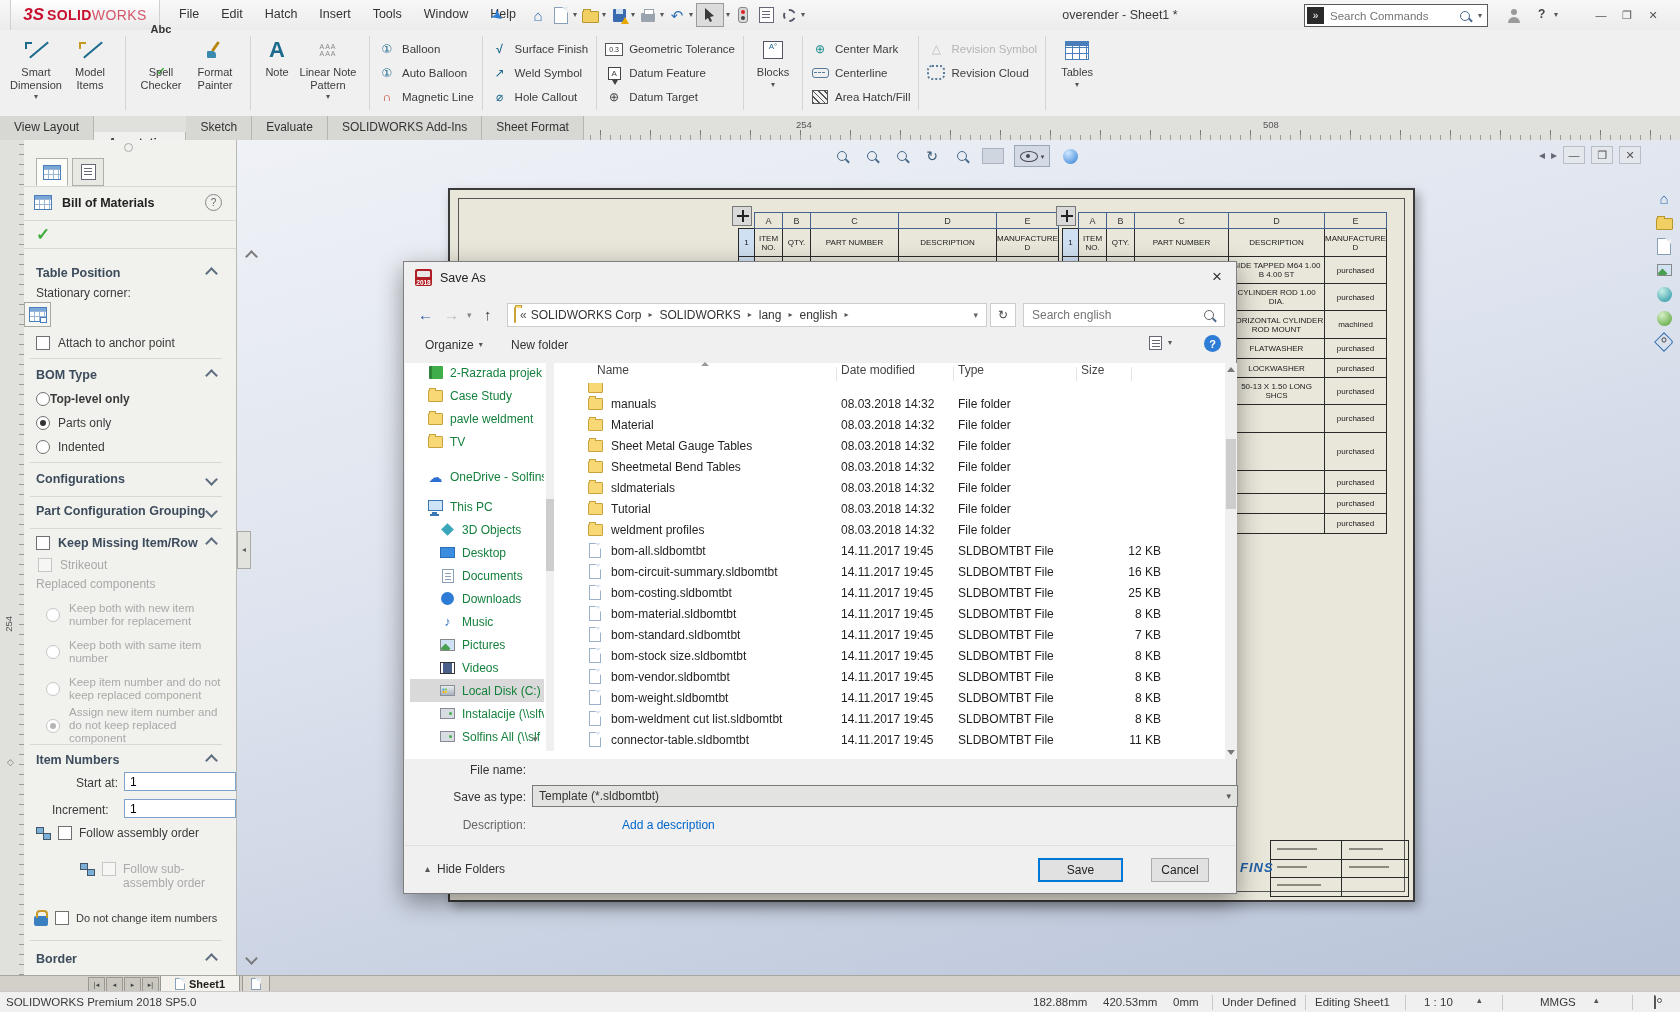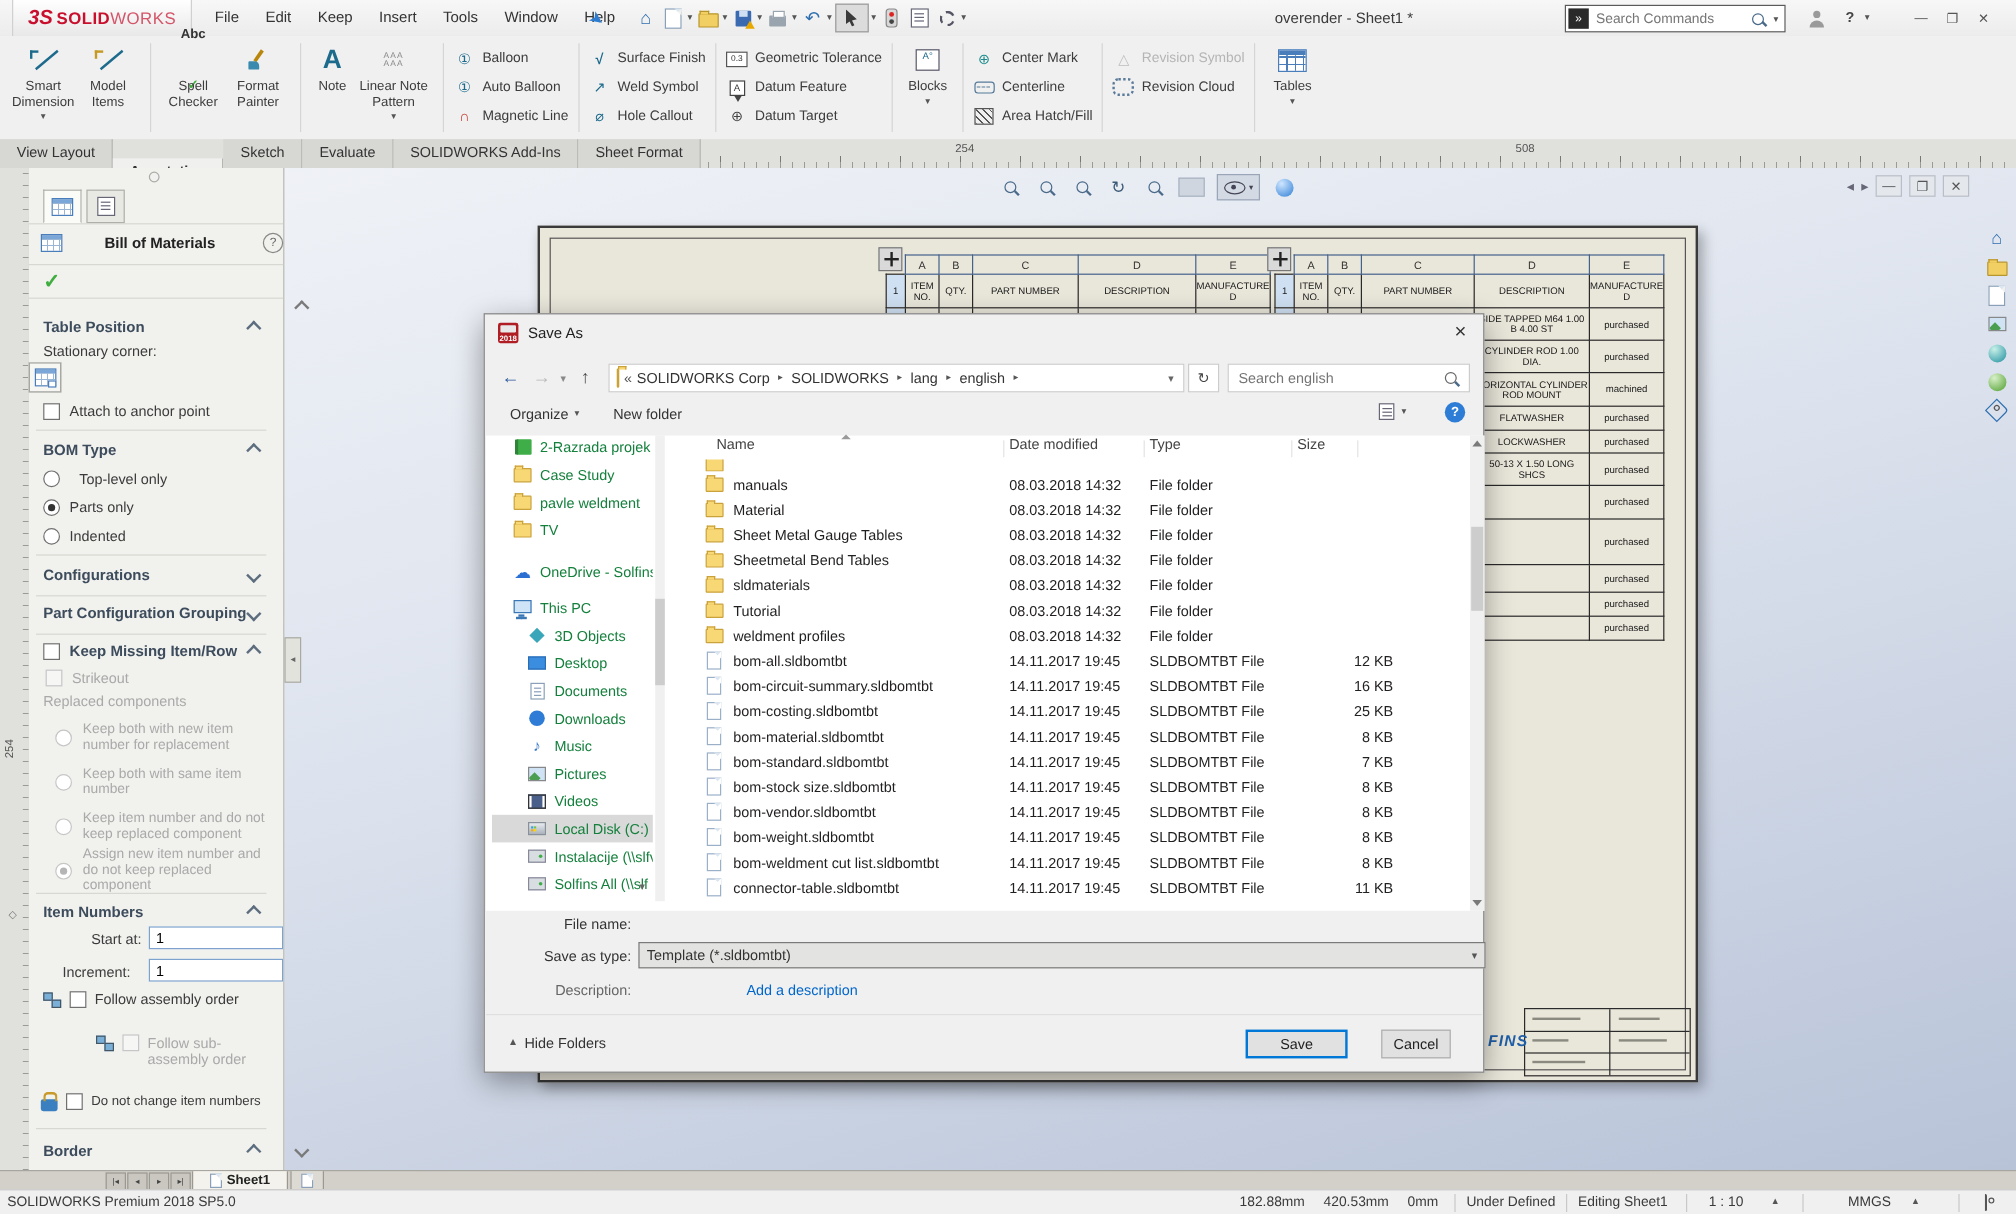--- a/index.html
+++ b/index.html
@@ -247,21 +247,21 @@
   <div id="titlebar">
     <div id="logoplate">
       <span class="lg3s">3S</span>
       <span class="lgsolid">SOLID</span>
         <span class="lgworks">WORKS</span>
     </div>
     <div id="menus">
 
     <span class="menu">File</span>
         <span class="menu">Edit</span>
-        <span class="menu">Keep</span>
+        <span class="menu">Hatch</span>
         <span class="menu">Insert</span>
         <span class="menu">Tools</span>
         <span class="menu">Window</span>
         <span class="menu">Help</span>
       </div>
     <span class="abs pin" style="left:492px;top:8px;">➤</span>
     <div class="qat">
       <span class="qbtn g g-home"></span>
       <span class="qbtn">
           <span class="pg"></span>
@@ -739,21 +739,21 @@
   <div id="pm">
     <div class="abs" style="left:100px;top:3px;width:7px;height:7px;border:1px solid #aaa;border-radius:50%;"></div>
     <div class="pmtab on" style="left:12px;top:18px;">
         <span class="minitbl"></span>
       </div>
     <div class="pmtab" style="left:48px;top:18px;">
         <span class="formic"></span>
       </div>
     <div class="pmdiv" style="top:46px;left:0;right:0;"></div>
 
-    <div class="abs flex" style="left:10px;top:54px;right:0;gap:25px;">
+    <div class="abs flex" style="left:10px;top:54px;right:14px;">
       <span class="minitbl"></span>
       <span style="font-weight:bold;font-size:12.5px;color:#222;margin-left:10px;">Bill of Materials</span>
       <span class="helpc" style="margin-left:auto;">?</span>
     </div>
     <div class="pmdiv" style="top:80px;left:0;right:0;"></div>
     <span class="abs g g-check" style="left:12px;top:86px;color:#3fae3f;font-size:17px;font-weight:bold;"></span>
     <div class="pmdiv" style="top:108px;left:0;right:0;"></div>
     <span class="abs chv up" style="left:223px;top:112px;border-color:#7a7a7a;"></span>
 
     <div class="sech" style="top:126px;">
@@ -785,21 +785,21 @@
         <span class="plbl">Attach to anchor point</span>
     </div>
     <div class="pmdiv" style="top:218px;"></div>
 
     <div class="sech" style="top:228px;">
       <span>BOM Type</span>
         <span class="chv up"></span>
     </div>
     <div class="abs" style="left:12px;top:247px;right:16px;">
 
-        <div class="flex" style="height:24px;gap:16px;">
+        <div class="flex" style="height:24px;gap:0;font-weight:bold;">
           <span class="rd"></span>
           <span class="plbl">Top-level only</span>
         </div>
 
         <div class="flex" style="height:24px;gap:8px;">
           <span class="rd on"></span>
           <span class="plbl">Parts only</span>
         </div>
 
         <div class="flex" style="height:24px;gap:8px;">

